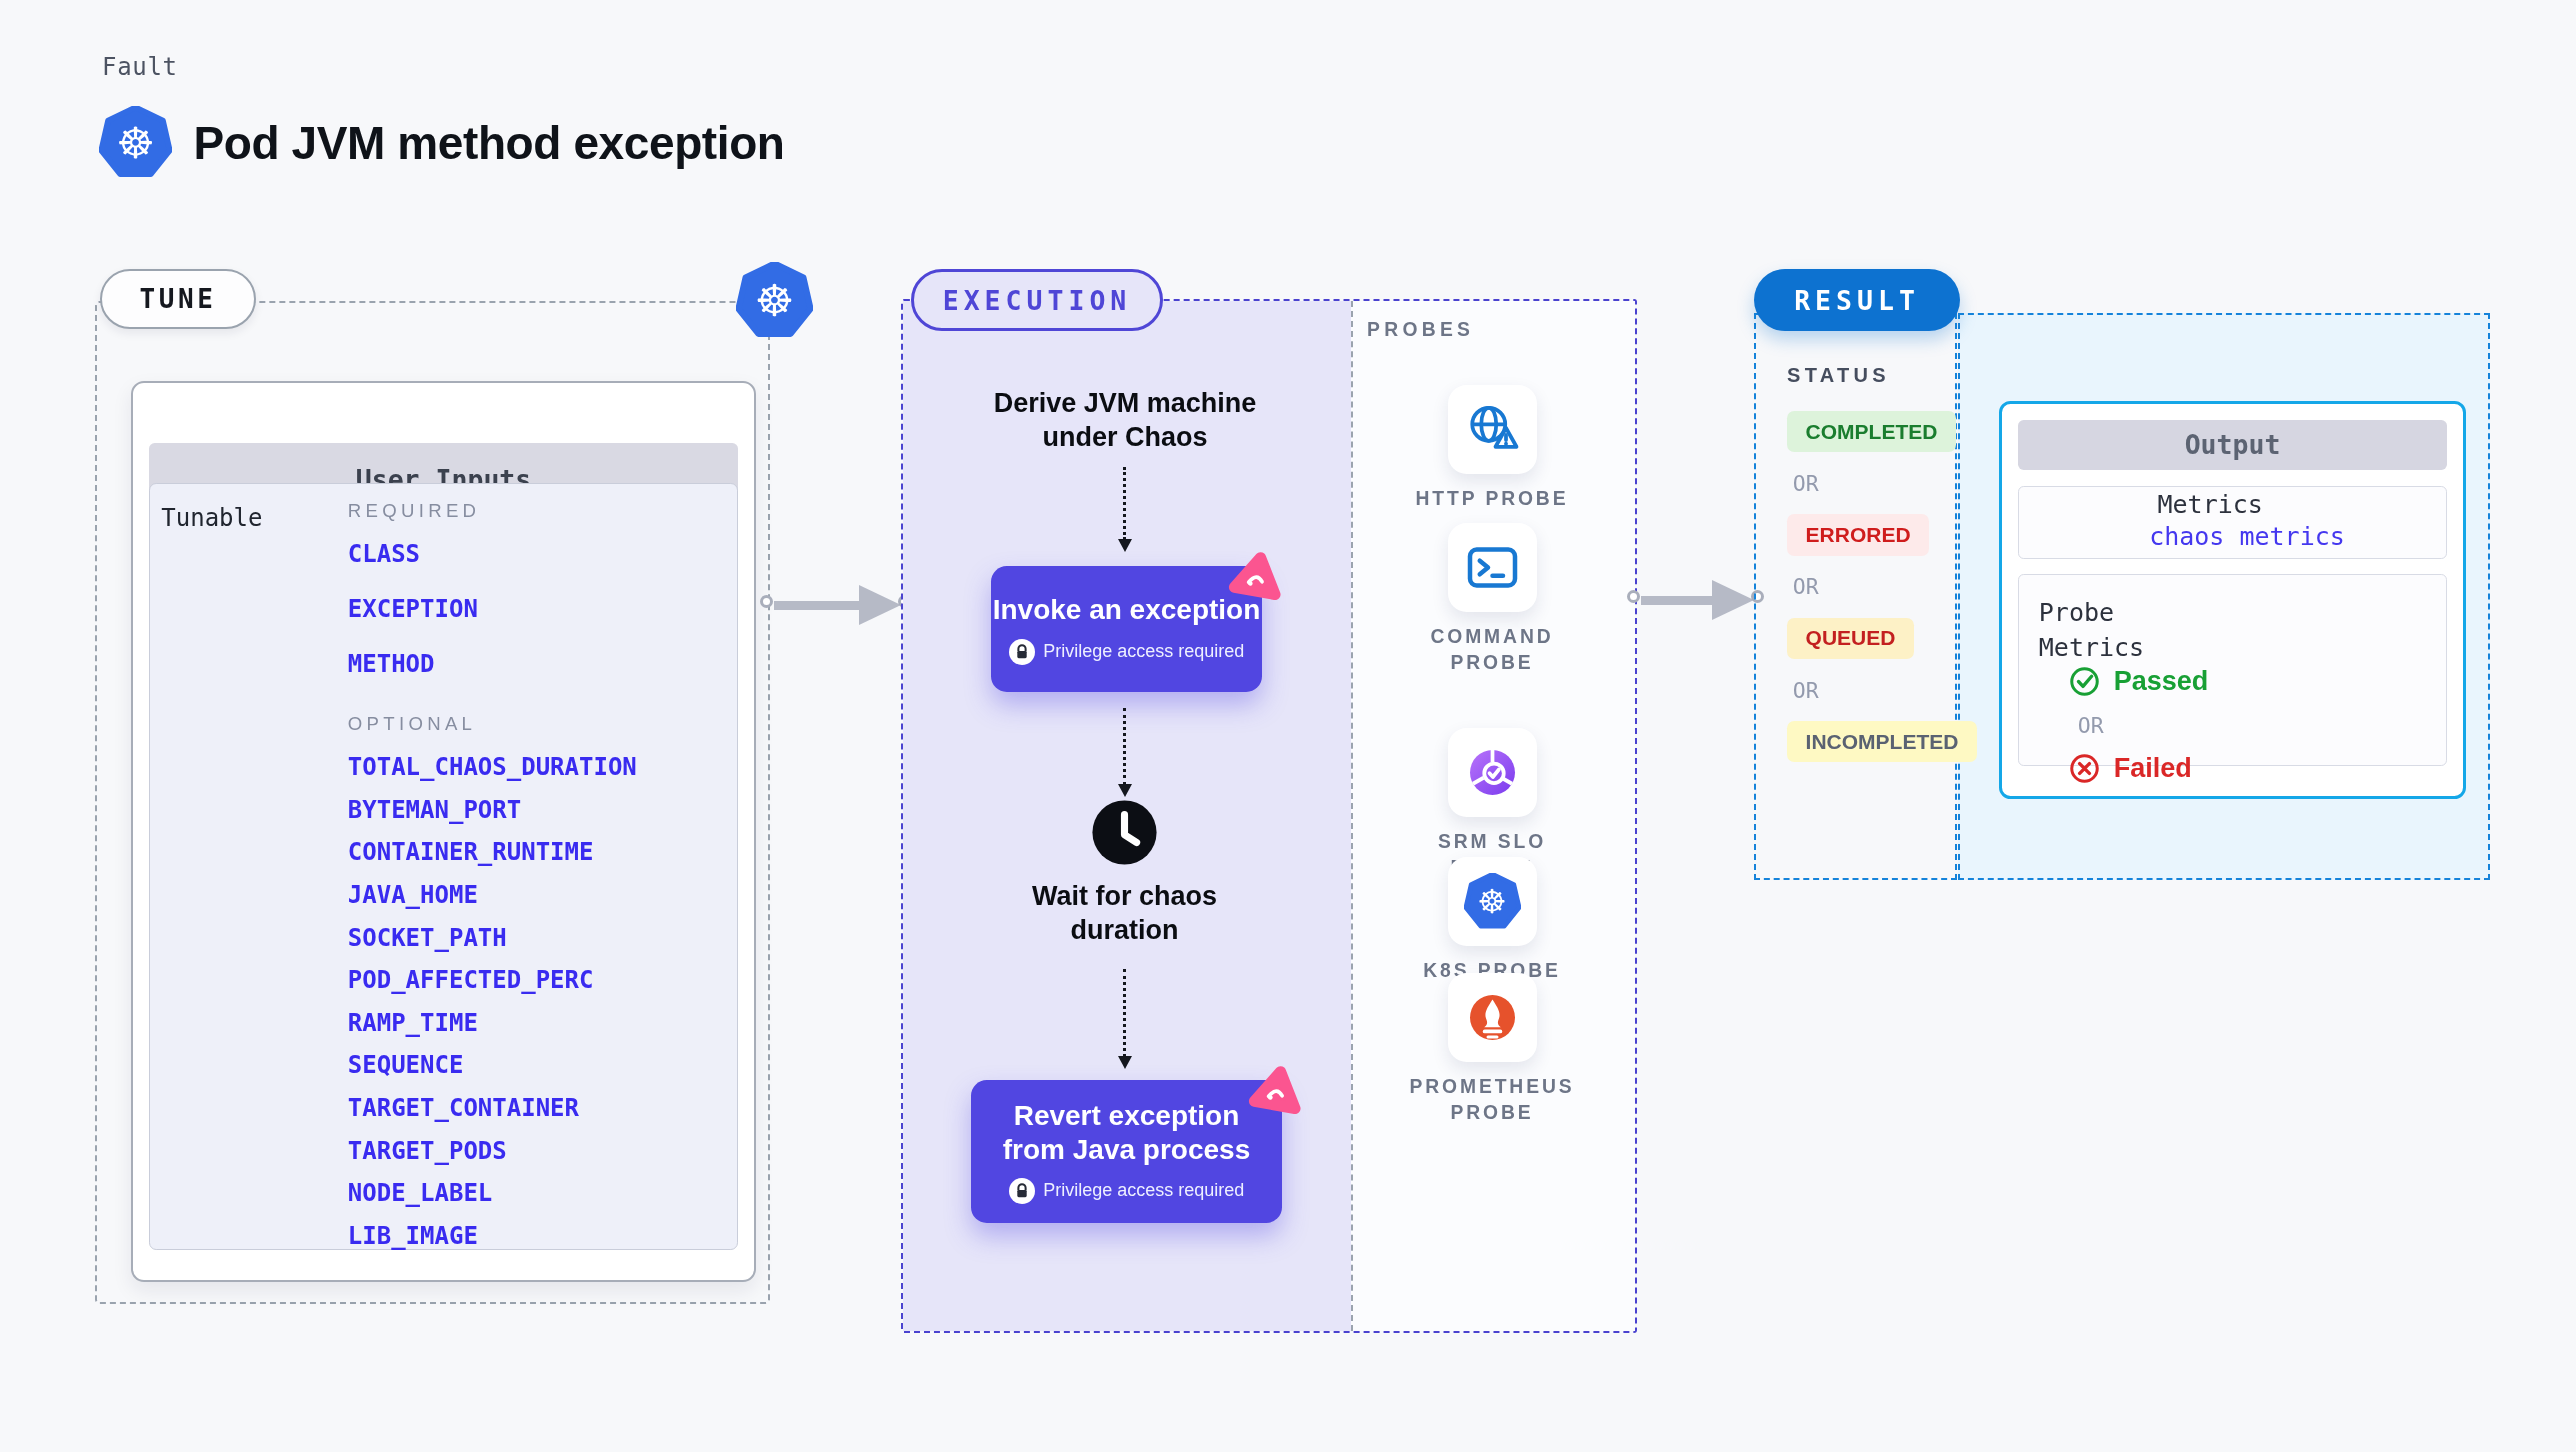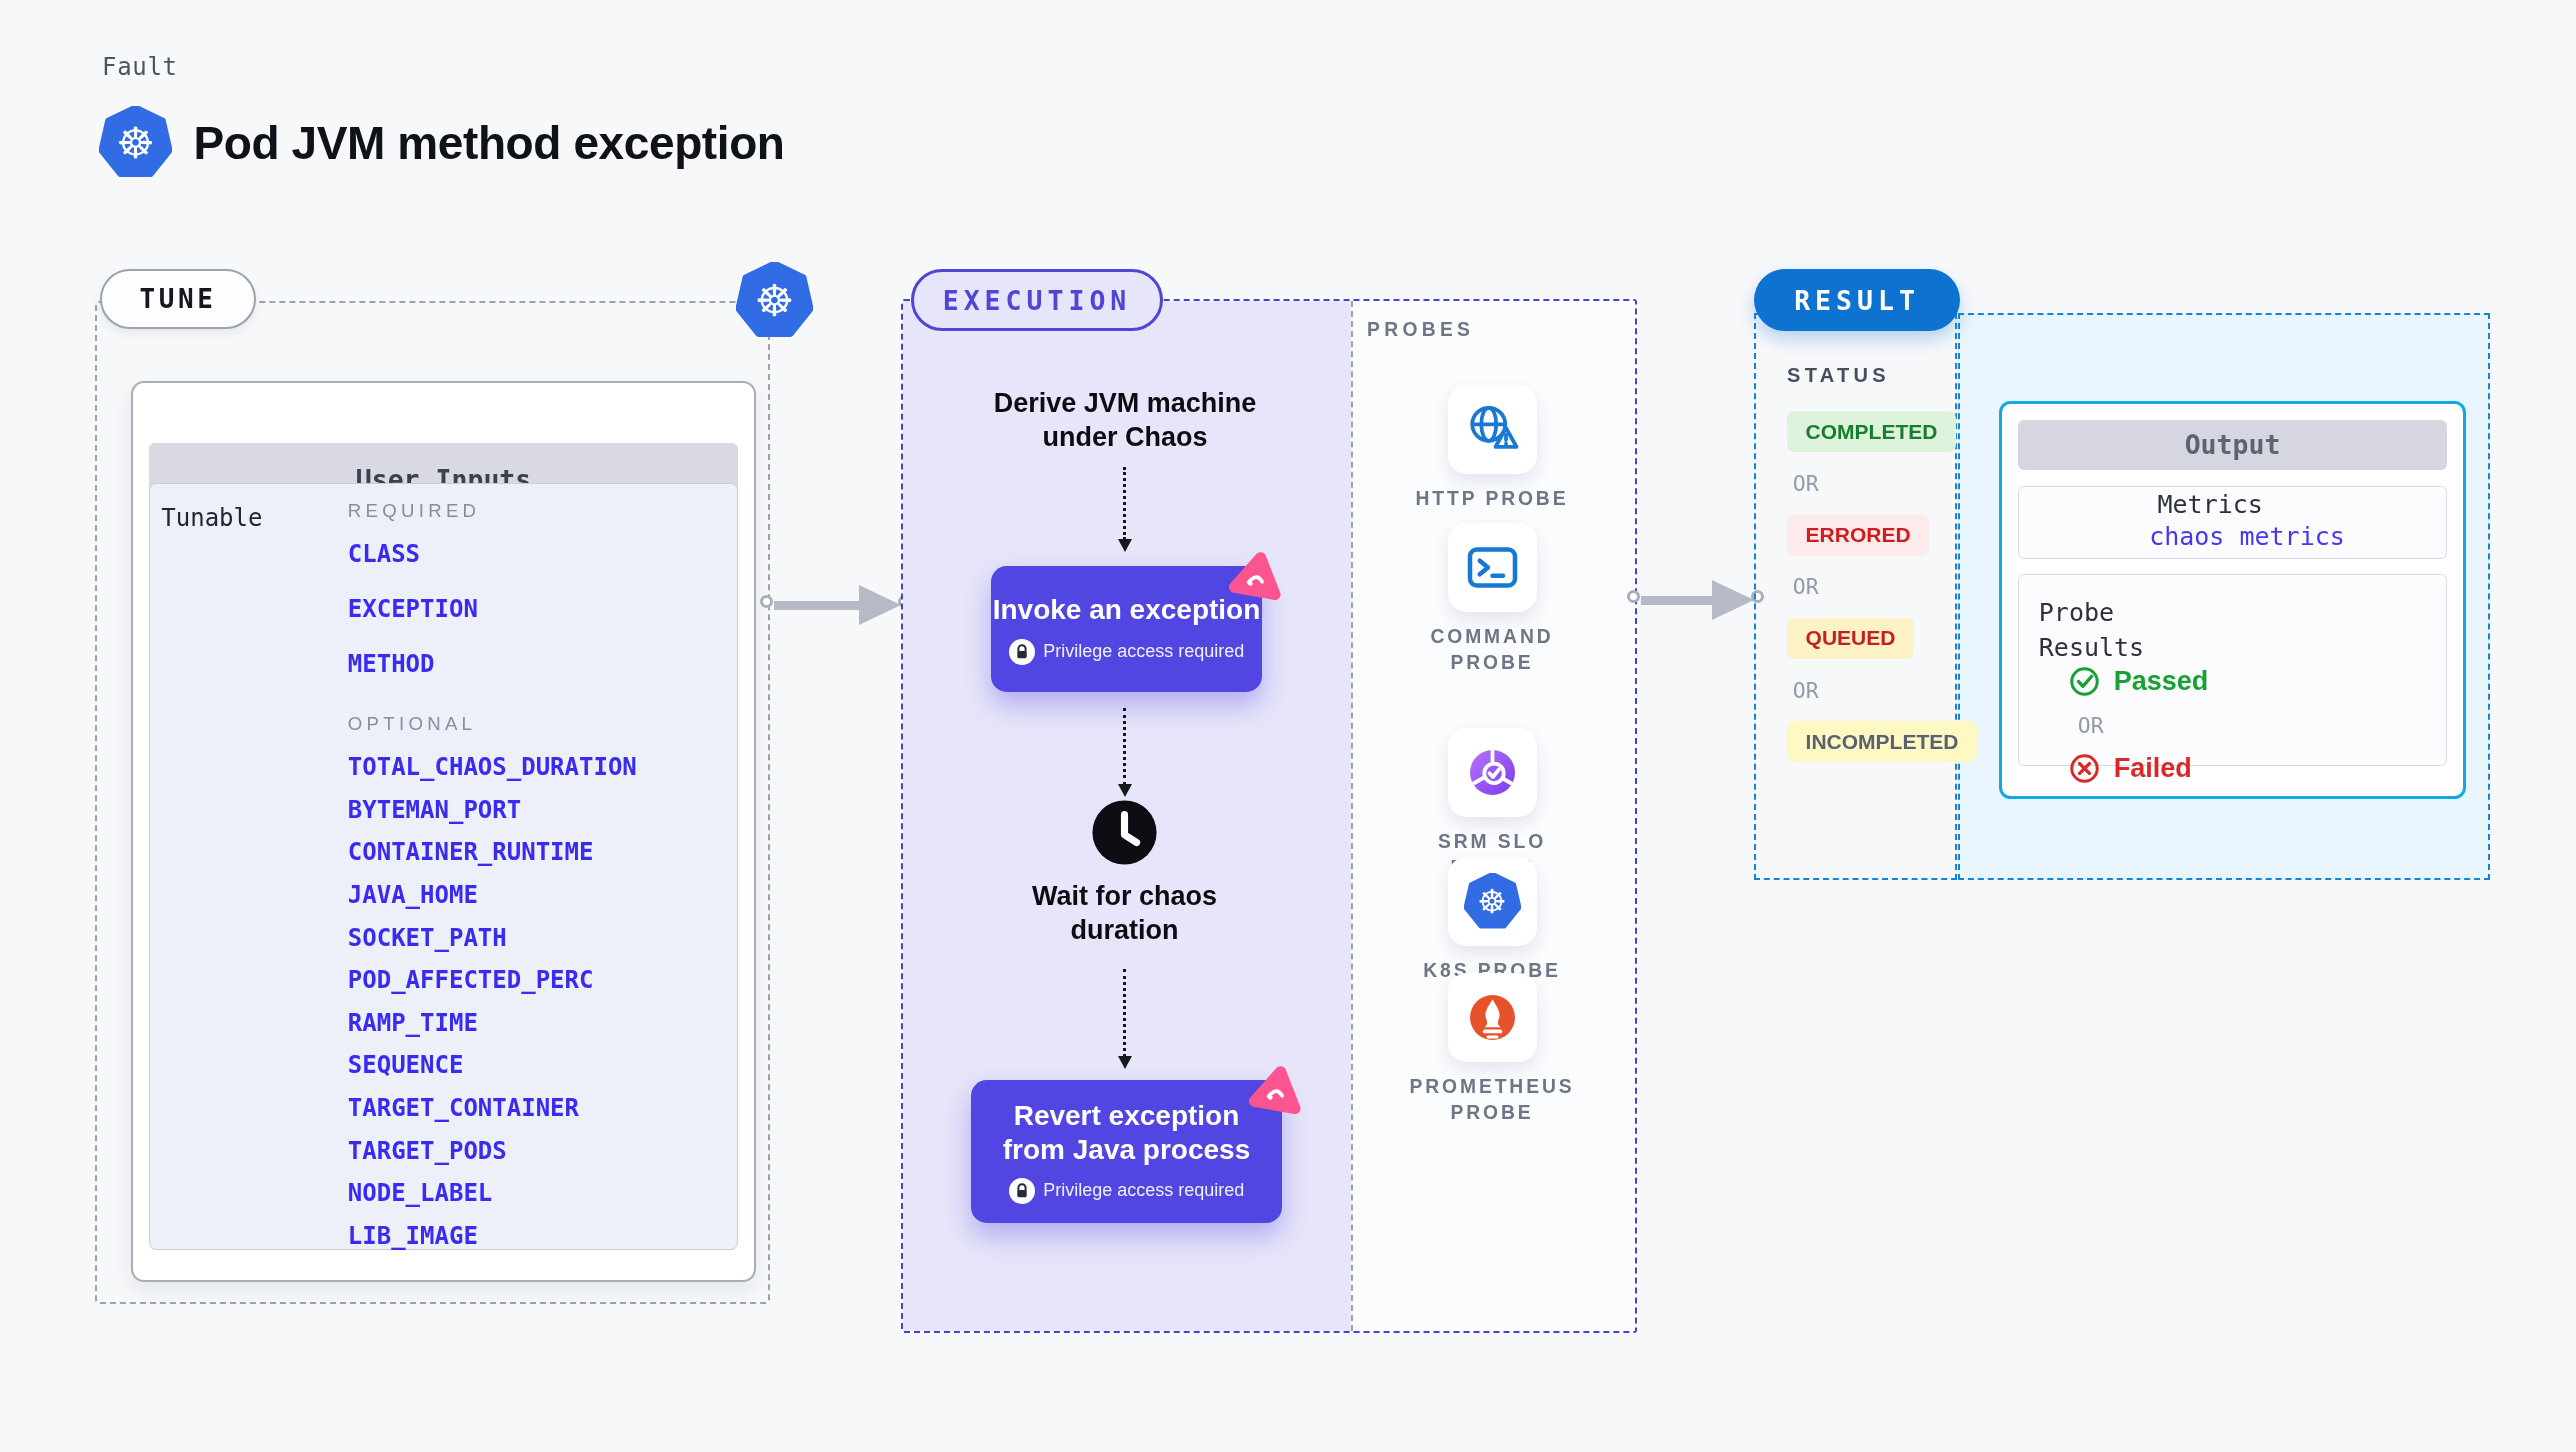--- a/index.html
+++ b/index.html
@@ -348,21 +348,21 @@
     <div class="badge incompleted">INCOMPLETED</div>
   </div>
 
   <div class="output-box">
     <div class="output-header">Output</div>
     <div class="out-row metrics">
       <div class="out-label">Metrics</div>
       <div class="out-value">chaos metrics</div>
     </div>
     <div class="out-row proberes">
-      <div class="out-label">Probe Results</div>
+      <div class="out-label">Probe Metrics</div>
       <div class="pr-col">
         <div class="pr-row">
           <svg width="33" height="33" viewBox="0 0 44 44">
             <circle cx="22" cy="22" r="17" stroke="#18a035" stroke-width="4" fill="none"></circle>
             <path d="M14 22 l6 6.5 l11.5 -13.5" stroke="#18a035" stroke-width="4.5" fill="none" stroke-linecap="round" stroke-linejoin="round"></path>
           </svg>
           <span class="pr-text passed">Passed</span>
         </div>
         <div class="pr-or">OR</div>
         <div class="pr-row">

